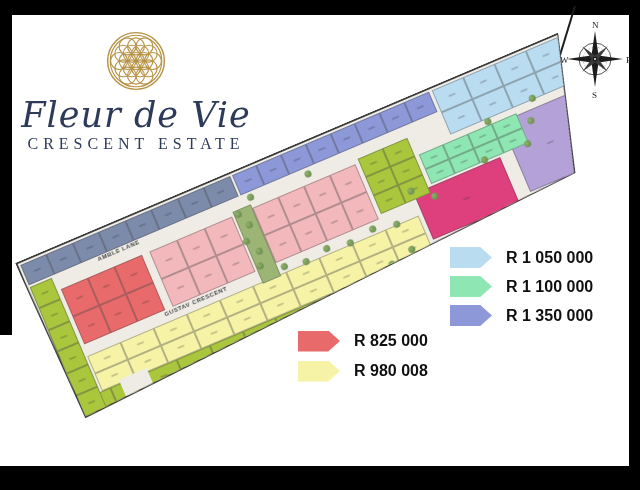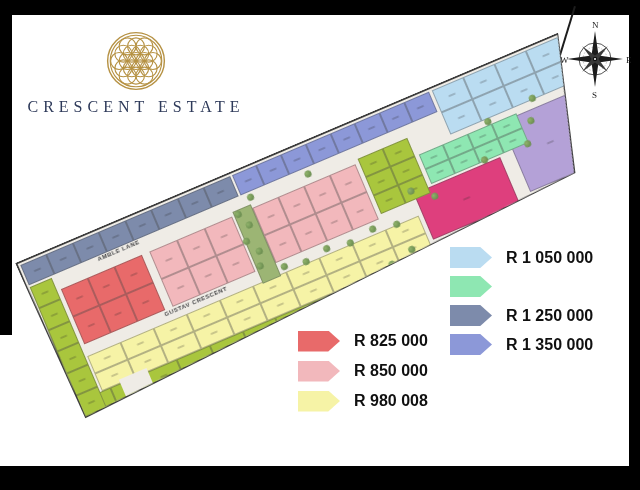--- a/index.html
+++ b/index.html
@@ -111,20 +111,21 @@
         <circle cx="27.9" cy="24.898591688967606" r="8.2"></circle>
         <circle cx="23.799999999999994" cy="17.797183377935212" r="8.2"></circle>
         <circle cx="31.999999999999996" cy="17.79718337793521" r="8.2"></circle>
         <circle cx="36.1" cy="24.898591688967606" r="8.2"></circle>
         <circle cx="40.2" cy="17.79718337793521" r="8.2"></circle>
         <circle cx="44.3" cy="24.89859168896761" r="8.2"></circle>
       </g>
       <circle cx="32" cy="32" r="27.5" fill="none" stroke="#b69244" stroke-width="1.4"></circle>
       <circle cx="32" cy="32" r="25" fill="none" stroke="#b69244" stroke-width="1.1"></circle>
     </svg>
+  <div class="brand-name">Fleur de Vie</div>
   <div class="brand-tagline">CRESCENT ESTATE</div>
 </div>
 
 <div class="compass">
   <span class="pt n">N</span>
   <span class="pt s">S</span>
   <span class="pt w">W</span>
   <span class="pt e">E</span>
   <svg width="60" height="60" viewBox="0 0 60 60">
     <circle cx="30" cy="30" r="16" fill="none" stroke="#555" stroke-width="1"></circle>
@@ -303,37 +304,30 @@
       <div class="tree" style="left: 485px; top: 49px;"></div>
     </div>
 </div>
 
 <div class="legend left" id="legend-left">
     <div class="legend-row">
       <div class="swatch" style="background: rgb(232, 106, 106);"></div>
       <div class="legend-label">R 825 000</div>
     </div>
     <div class="legend-row">
-      <div class="swatch" style="background: rgb(242, 184, 188);"></div>
-      <div class="legend-label">R 850 000</div>
-    </div>
-    <div class="legend-row">
       <div class="swatch" style="background: rgb(246, 243, 166);"></div>
       <div class="legend-label">R 980 008</div>
     </div>
   </div>
 <div class="legend right" id="legend-right">
     <div class="legend-row">
       <div class="swatch" style="background: rgb(186, 220, 241);"></div>
       <div class="legend-label">R 1 050 000</div>
     </div>
     <div class="legend-row">
       <div class="swatch" style="background: rgb(142, 231, 178);"></div>
-    </div>
-    <div class="legend-row">
-      <div class="swatch" style="background: rgb(125, 139, 171);"></div>
-      <div class="legend-label">R 1 250 000</div>
+      <div class="legend-label">R 1 100 000</div>
     </div>
     <div class="legend-row">
       <div class="swatch" style="background: rgb(140, 152, 216);"></div>
       <div class="legend-label">R 1 350 000</div>
     </div>
   </div>
 
 </body></html>

